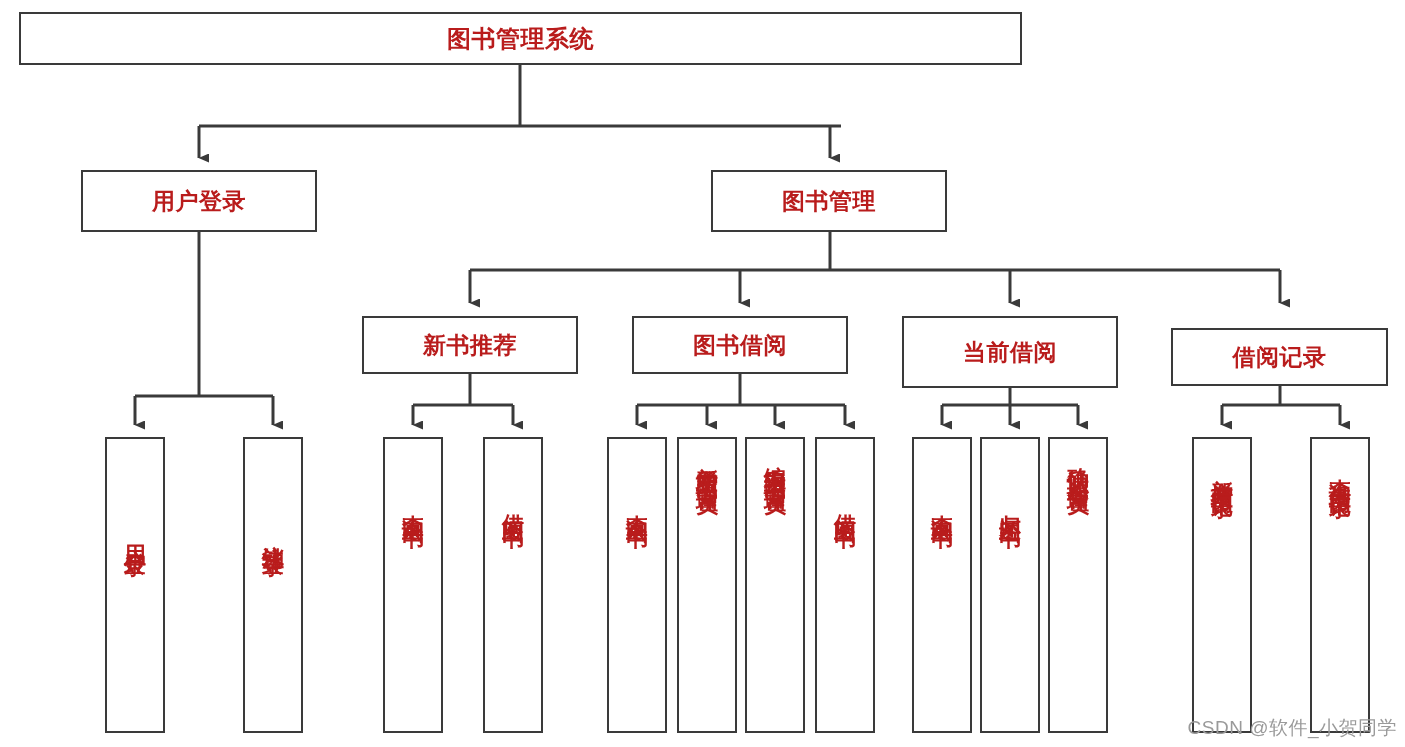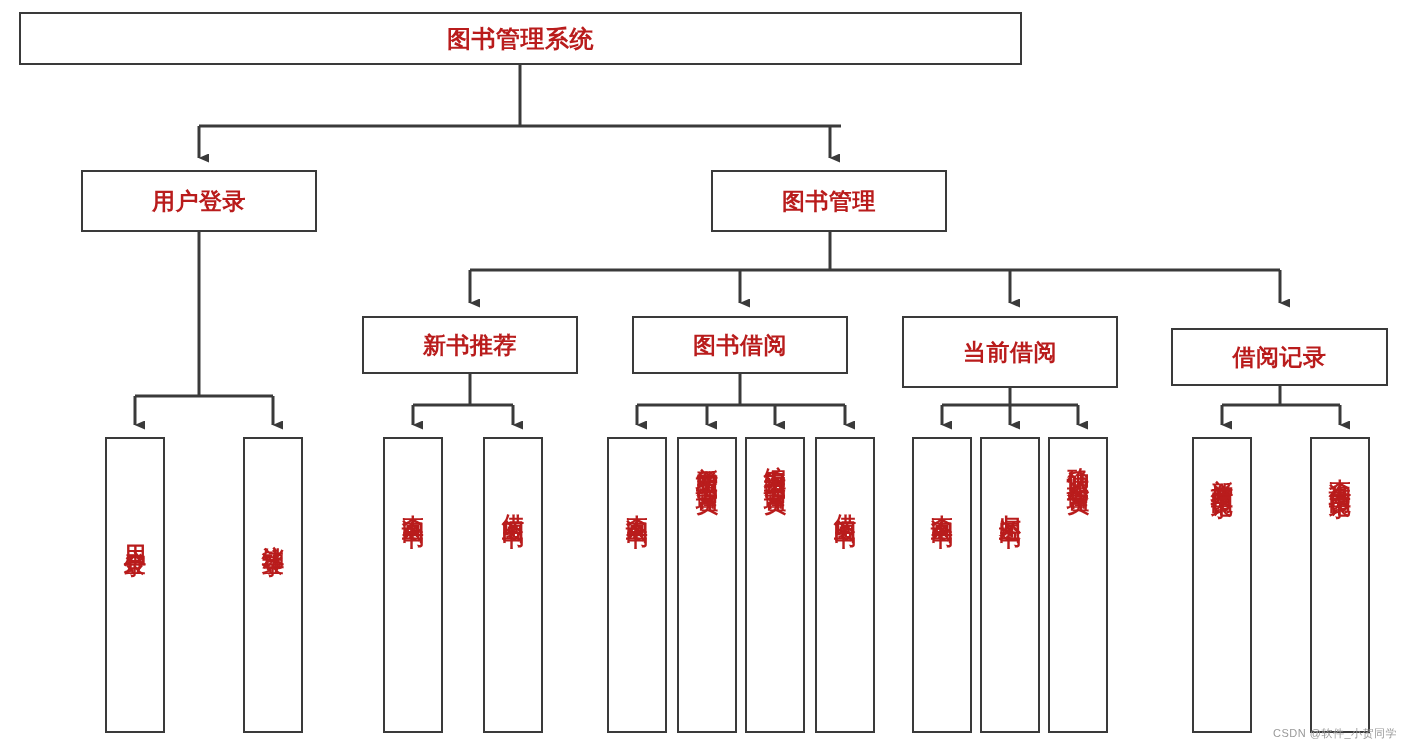--- a/index.html
+++ b/index.html
@@ -67,21 +67,21 @@
   }
   .node.v.mid .lbl  { margin-top: 88px; }
   .node.v.mid2 .lbl { margin-top: 58px; }
   .node.v.top .lbl  { margin-top: 10px; }
   .node.v.top2 .lbl { margin-top: 22px; }
 
   #watermark {
     position: absolute;
     right: 8px;
     bottom: 6px;
-    font-size: 11px;
+    font-size: 19px;
     color: #9a9a9a;
     letter-spacing: 0.5px;
     z-index: 5;
     white-space: nowrap;
   }
 </style>
 </head>
 <body>
 
 <div id="canvas">

